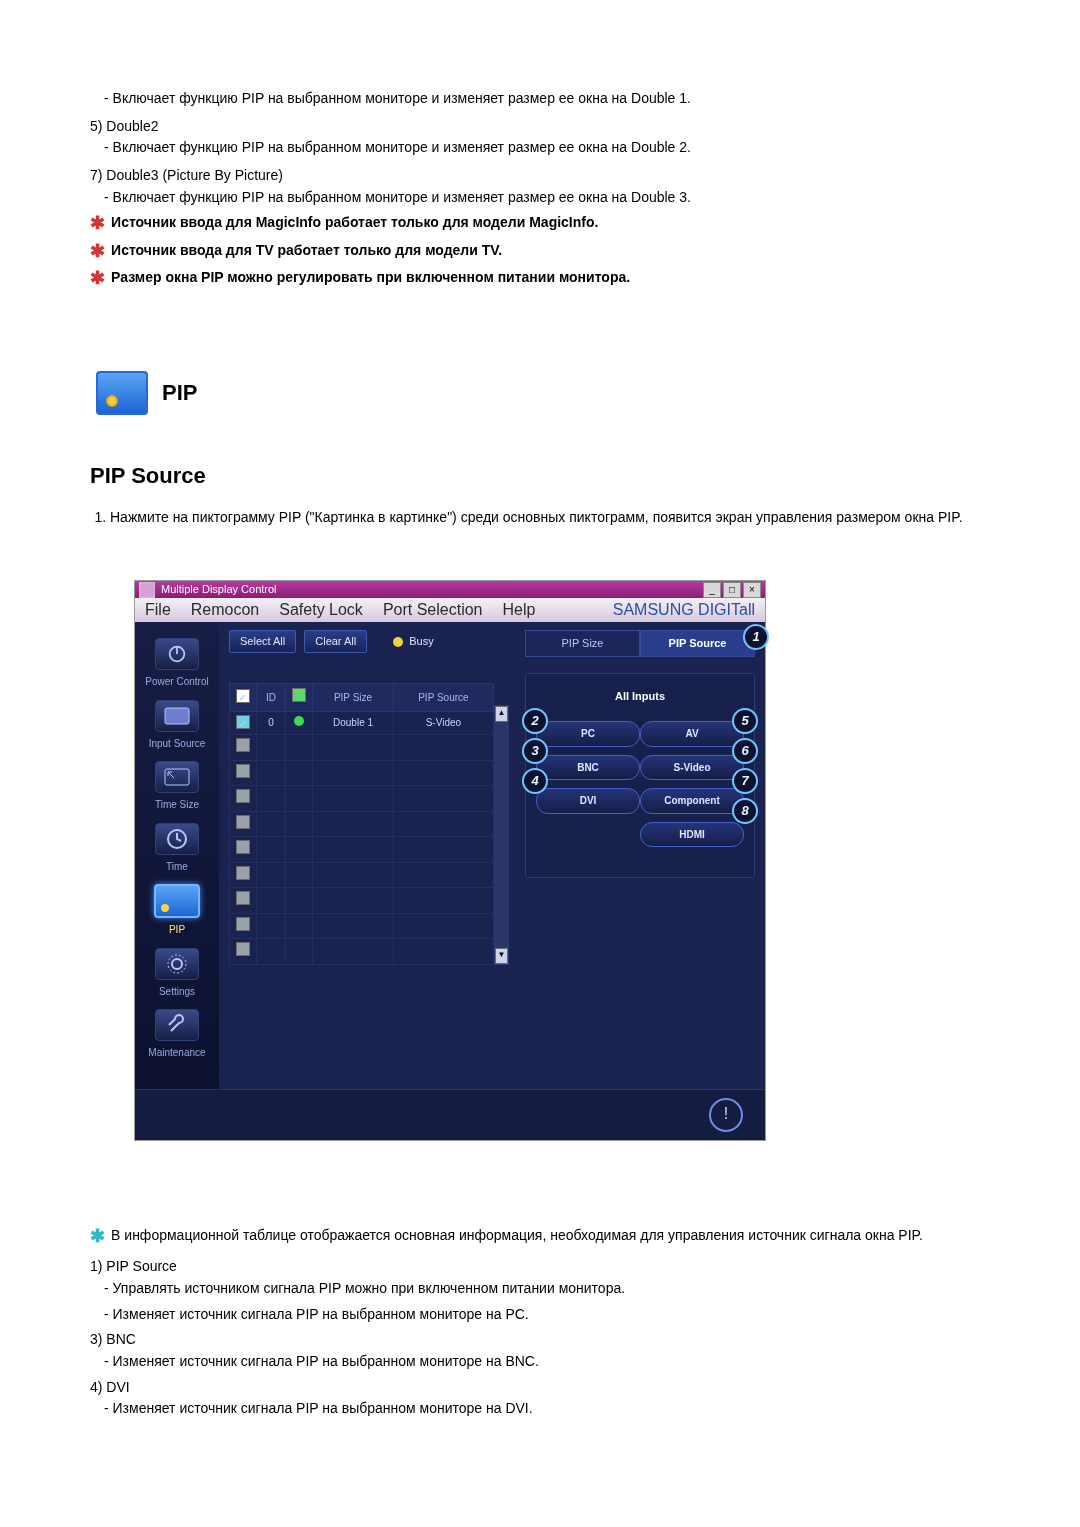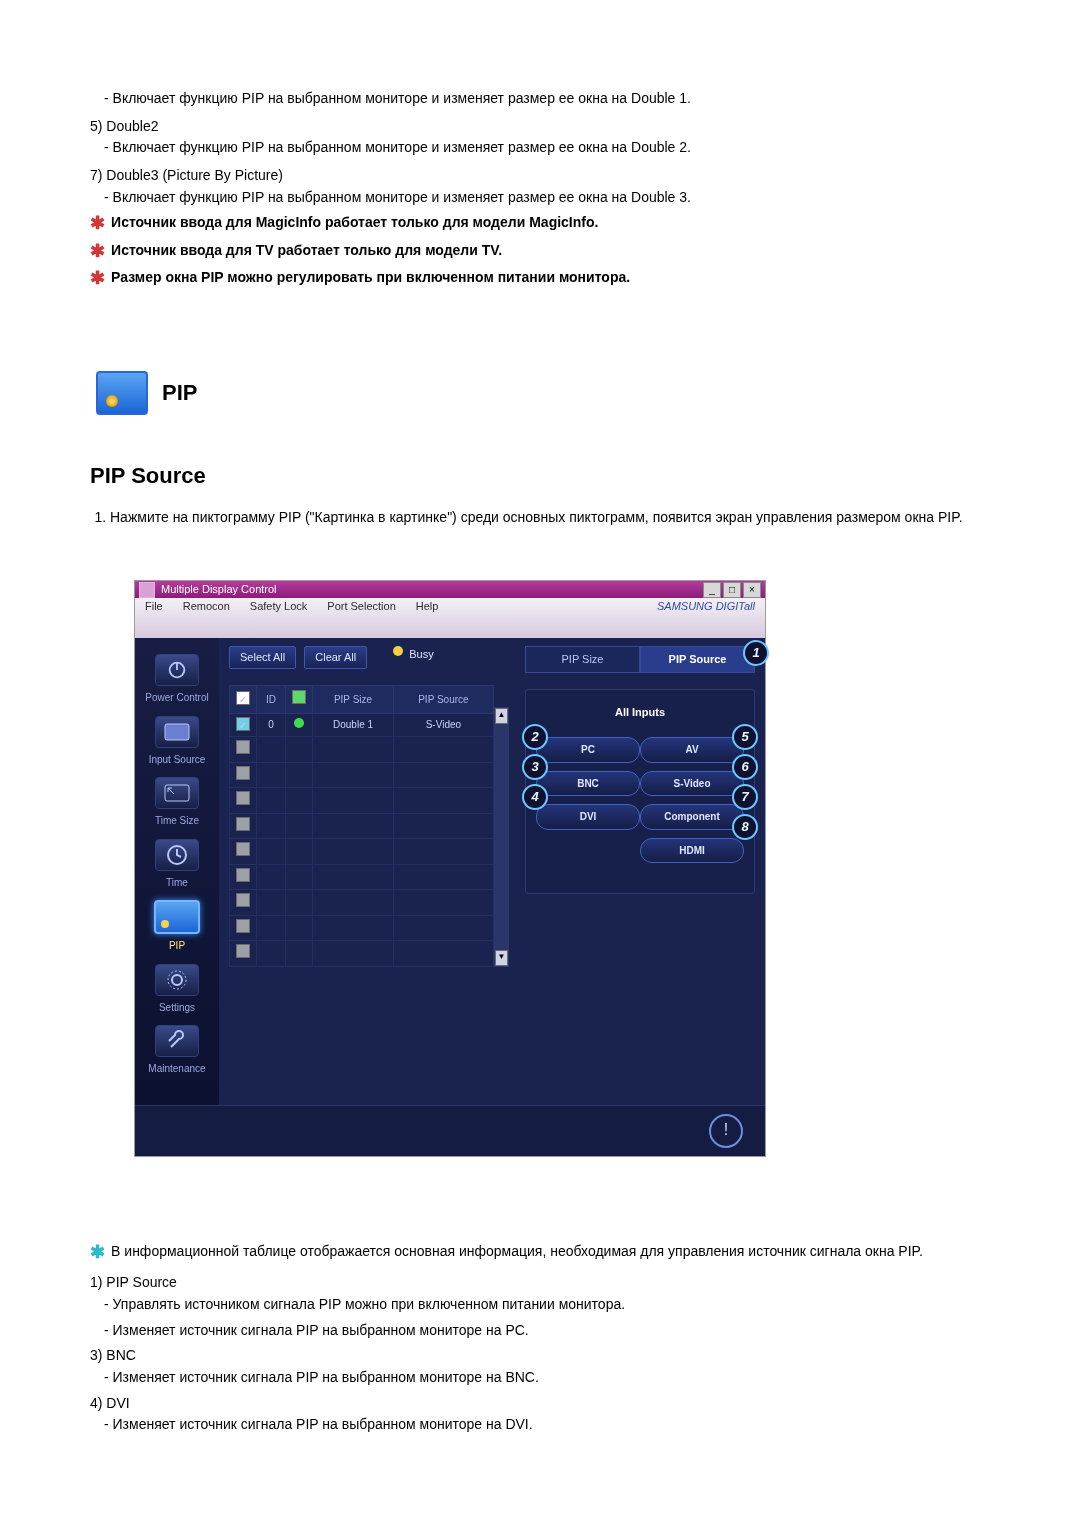--- a/index.html
+++ b/index.html
@@ -19,33 +19,33 @@
   .h2{font-size:22px;font-weight:bold;font-family:Arial,sans-serif;margin:44px 0 14px 0}
   ol.numlist{margin:0 0 0 20px;padding:0}
   ol.numlist li{margin-bottom:6px}
   
   .shot-wrap{margin:52px 0 0 44px}
   .mdc-window{width:630px;border:1px solid #9b9b9b;background:#0e1230;font-family:Tahoma,Arial,sans-serif}
   .mdc-title{height:17px;background:linear-gradient(#b63b9d,#8b1d77);display:flex;align-items:center;color:#fff;font-size:11px;padding:0 4px}
   .mdc-title .t-icon{width:14px;height:14px;background:#d9a2d6;margin-right:6px;border:1px solid #fff3}
   .mdc-title .spacer{flex:1}
   .winbtn{width:16px;height:14px;background:#d8d8d8;border:1px solid #8a8a8a;margin-left:2px;color:#000;font-size:10px;display:flex;align-items:center;justify-content:center}
-  .menubar{height:40px;background:linear-gradient(#f4f0f6,#d7c9df);display:flex;align-items:flex-start;font-size:11px;color:#2b2b2b}
+  .menubar{height:24px;background:linear-gradient(#f4f0f6,#d7c9df);display:flex;align-items:flex-start;font-size:16px;color:#2b2b2b}
   .menubar span{padding:0 10px;cursor:default}
-  .menubar .brand{margin-left:auto;padding-right:10px;color:#2c4fa2;font-style:italic}
+  .menubar .brand{margin-left:auto;padding-right:10px;color:#2c4fa2;}
   .mdc-body{display:flex;background:#0e1230}
   .sidebar{width:96px;background:linear-gradient(#171d44,#0c1130);padding:10px 0 18px 0}
   .sb-item{color:#9aa9e0;font-size:10px;text-align:center;margin:6px 4px 10px 4px}
   .sb-ic{width:42px;height:30px;margin:0 auto 4px auto;border-radius:4px;background:linear-gradient(#3a4a8a,#171f45);border:1px solid #30407a;display:flex;align-items:center;justify-content:center}
   .sb-ic svg{display:block}
   .sb-item.sel .sb-ic{border:2px solid #76b6ff;box-shadow:0 0 6px #3d8cff}
   .sb-item.sel{color:#ffe27a}
   .main{flex:1;display:flex;background:#1a2250}
   .grid-area{width:280px;padding:8px 6px 8px 10px}
-  .grid-top{display:flex;font-size:11px;color:#dfe6ff;margin-bottom:12px}
+  .grid-top{display:flex;align-items:center;font-size:11px;color:#dfe6ff;margin-bottom:26px}
   .btn-top{background:linear-gradient(#2b3d88,#182357);border:1px solid #3d56b2;color:#dfe6ff;font-size:11px;padding:2px 10px;margin-right:8px;cursor:pointer;border-radius:2px}
   .busy-dot{width:10px;height:10px;border-radius:50%;background:#f3cf46;margin:0 6px 0 18px}
   .tbl{width:100%;border-collapse:collapse;font-size:10px;color:#c8d1ff;margin-top:4px}
   .tbl th{background:#1f2a5e;border:1px solid #2a3672;padding:4px 2px;font-weight:normal;color:#a9b6ef}
   .tbl td{border:1px solid #232e63;padding:3px 2px;text-align:center;height:16px}
   .tbl tr:first-child td{color:#cfe2ff}
   .chk{width:12px;height:12px;border:1px solid #6b6b6b;background:#eaeaea;display:inline-block}
   .chk.on{background:#5fd86b}
   .chk.grey{background:#9aa1a8}
   .led{width:10px;height:10px;border-radius:50%;display:inline-block;background:#425089}

